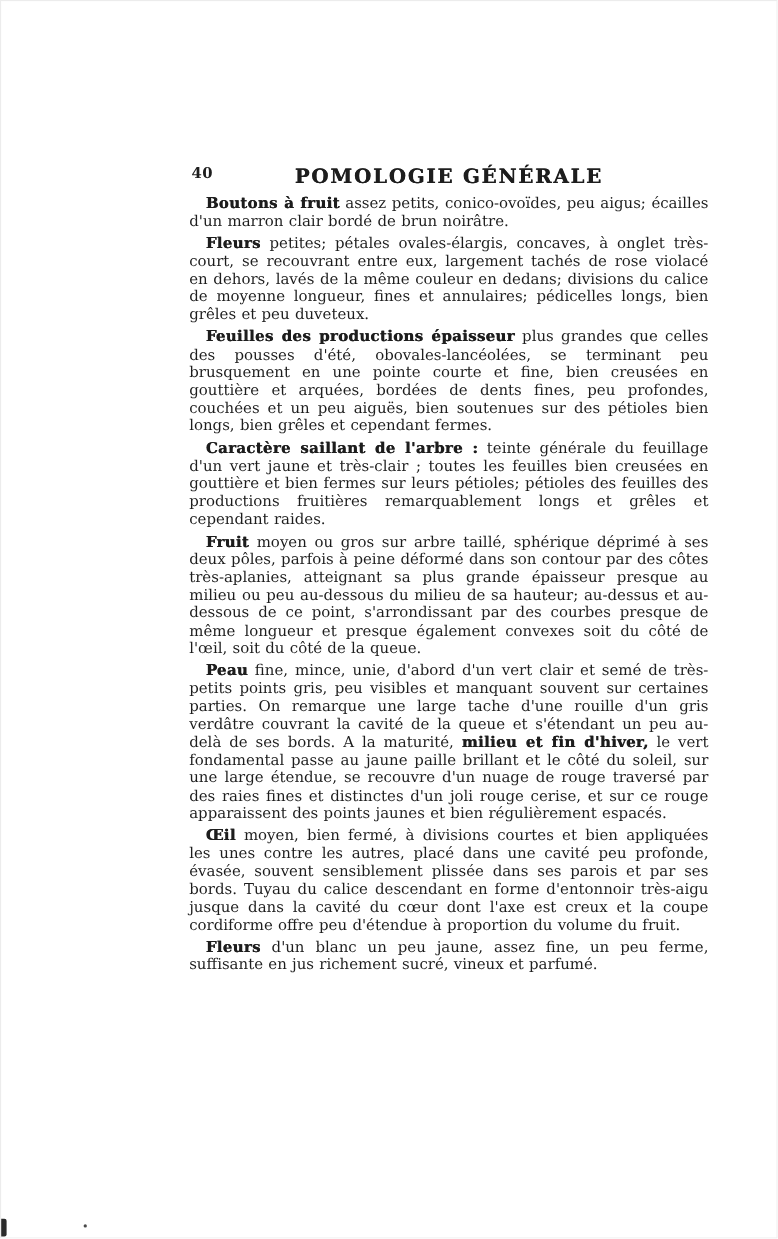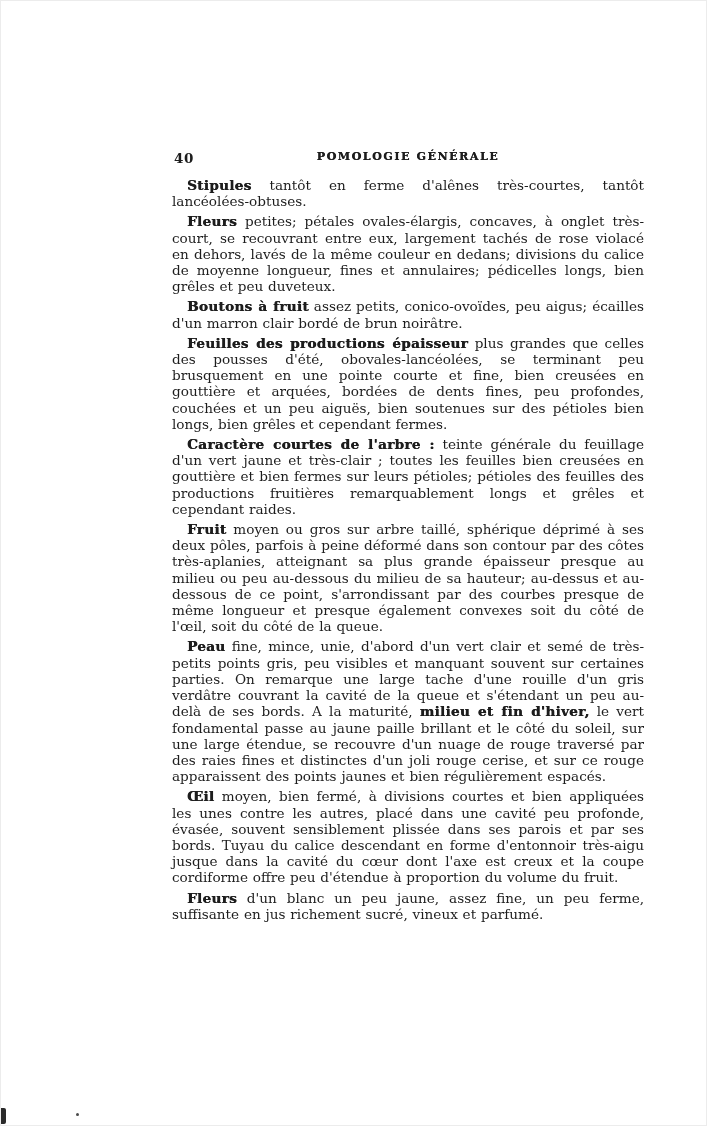--- a/index.html
+++ b/index.html
@@ -33,21 +33,21 @@
     position: absolute;
     left: 2px;
     top: 0;
     font-size: 13.5px;
     font-weight: bold;
     letter-spacing: 0.5px;
   }
   .running-title {
     display: block;
     text-align: center;
-    font-size: 11px;
+    font-size: 18px;
     font-weight: bold;
     letter-spacing: 1.6px;
     text-shadow: 0.3px 0 currentColor;
   }
   .content p {
     margin: 0 0 4px 0;
     font-size: 13.6px;
     line-height: 16.2px;
     text-align: justify;
     text-indent: 15px;
@@ -80,25 +80,24 @@
 </head>
 <body>
 
 <div class="page">
   <div class="text-block">
     <div class="header-row">
       <span class="pagenum">40</span>
       <span class="running-title">POMOLOGIE GÉNÉRALE</span>
     </div>
     <div class="content" id="content">
-        <p><span class="lead">Stipules</span><span> tantôt en ferme d'alênes très-courtes, tantôt lancéolées-obtuses.</span></p>
+        <p><span class="lead">Boutons à fruit</span><span> assez petits, conico-ovoïdes, peu aigus; écailles d'un marron clair bordé de brun noirâtre.</span></p>
         <p><span class="lead">Fleurs</span><span> petites; pétales ovales-élargis, concaves, à onglet très-court, se recouvrant entre eux, largement tachés de rose violacé en dehors, lavés de la même couleur en dedans; divisions du calice de moyenne longueur, fines et annulaires; pédicelles longs, bien grêles et peu duveteux.</span></p>
-        <p><span class="lead">Boutons à fruit</span><span> assez petits, conico-ovoïdes, peu aigus; écailles d'un marron clair bordé de brun noirâtre.</span></p>
         <p><span class="lead">Feuilles des productions épaisseur</span><span> plus grandes que celles des pousses d'été, obovales-lancéolées, se terminant peu brusquement en une pointe courte et fine, bien creusées en gouttière et arquées, bordées de dents fines, peu profondes, couchées et un peu aiguës, bien soutenues sur des pétioles bien longs, bien grêles et cependant fermes.</span></p>
-        <p><span class="lead">Caractère courtes de l'arbre :</span><span> teinte générale du feuillage d'un vert jaune et très-clair ; toutes les feuilles bien creusées en gouttière et bien fermes sur leurs pétioles; pétioles des feuilles des productions fruitières remarquablement longs et grêles et cependant raides.</span></p>
+        <p><span class="lead">Caractère saillant de l'arbre :</span><span> teinte générale du feuillage d'un vert jaune et très-clair ; toutes les feuilles bien creusées en gouttière et bien fermes sur leurs pétioles; pétioles des feuilles des productions fruitières remarquablement longs et grêles et cependant raides.</span></p>
         <p><span class="lead">Fruit</span><span> moyen ou gros sur arbre taillé, sphérique déprimé à ses deux pôles, parfois à peine déformé dans son contour par des côtes très-aplanies, atteignant sa plus grande épaisseur presque au milieu ou peu au-dessous du milieu de sa hauteur; au-dessus et au-dessous de ce point, s'arrondissant par des courbes presque de même longueur et presque également convexes soit du côté de l'œil, soit du côté de la queue.</span></p>
         <p><span class="lead">Peau</span><span> fine, mince, unie, d'abord d'un vert clair et semé de très-petits points gris, peu visibles et manquant souvent sur certaines parties. On remarque une large tache d'une rouille d'un gris verdâtre couvrant la cavité de la queue et s'étendant un peu au-delà de ses bords. A la maturité, </span><span class="lead">milieu et fin d'hiver,</span><span> le vert fondamental passe au jaune paille brillant et le côté du soleil, sur une large étendue, se recouvre d'un nuage de rouge traversé par des raies fines et distinctes d'un joli rouge cerise, et sur ce rouge apparaissent des points jaunes et bien régulièrement espacés.</span></p>
         <p><span class="lead">Œil</span><span> moyen, bien fermé, à divisions courtes et bien appliquées les unes contre les autres, placé dans une cavité peu profonde, évasée, souvent sensiblement plissée dans ses parois et par ses bords. Tuyau du calice descendant en forme d'entonnoir très-aigu jusque dans la cavité du cœur dont l'axe est creux et la coupe cordiforme offre peu d'étendue à proportion du volume du fruit.</span></p>
         <p><span class="lead">Fleurs</span><span> d'un blanc un peu jaune, assez fine, un peu ferme, suffisante en jus richement sucré, vineux et parfumé.</span></p>
       </div>
   </div>
   <div class="scan-mark-1"></div>
   <div class="scan-mark-2"></div>
 </div>
 

